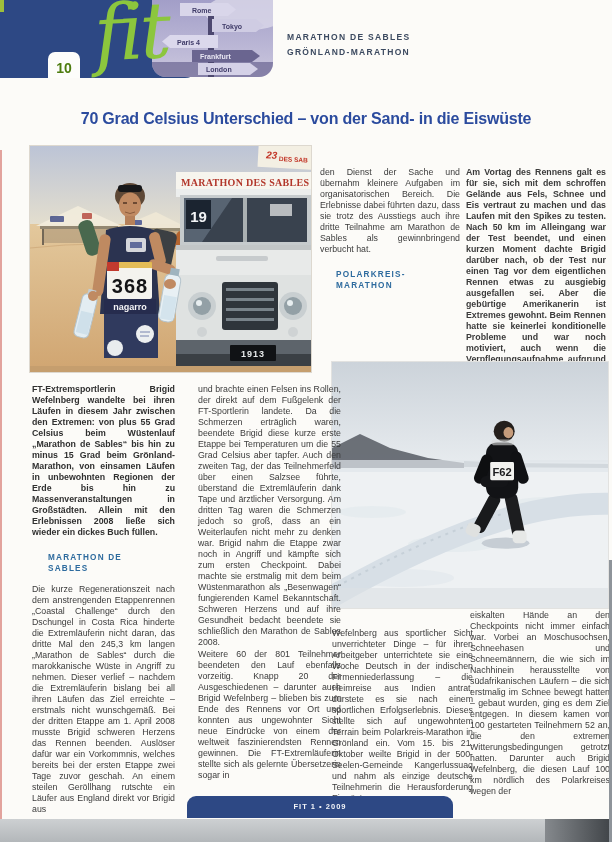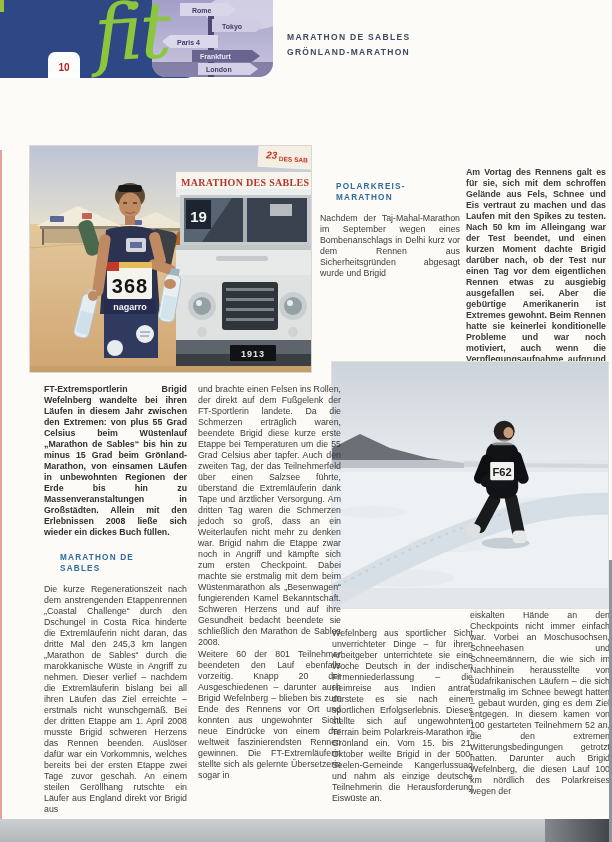--- a/index.html
+++ b/index.html
@@ -4,36 +4,36 @@
 <style>
   html,body{margin:0;padding:0;background:#6e7378;}
   .page{
     position:relative;width:612px;height:842px;margin:0 auto;
     background:#fcfbf8;overflow:hidden;
     font-family:"Liberation Sans",sans-serif;color:#3b3b3b;
   }
   
   .banner{position:absolute;left:0;top:0;width:201px;height:78px;background:#2d4884;border-radius:0 0 16px 0;z-index:1;}
   .pagenum-tab{position:absolute;left:48px;top:52px;width:32px;height:26px;background:#fdfdfb;border-radius:7px 7px 0 0;display:flex;align-items:flex-end;justify-content:center;z-index:2;}
-  .pagenum{color:#b91c1c;font-weight:bold;font-size:10px;line-height:20px;margin-top:24px;}
+  .pagenum{color:#4d7c0f;font-weight:bold;font-size:14px;line-height:20px;margin-top:24px;}
   .signpost-photo{position:absolute;left:152px;top:0;width:121px;height:77px;border-radius:0 0 14px 14px;overflow:hidden;z-index:2;}
   .fit-logo{position:absolute;left:94px;top:-14px;z-index:3;font-family:"DejaVu Serif",serif;font-style:italic;font-size:78px;line-height:1.2;color:#8cc63d;letter-spacing:-4px;transform:rotate(-3deg);}
   .kicker{position:absolute;left:287px;top:30px;font-size:8.5px;font-weight:bold;letter-spacing:1.3px;color:#3c4a60;line-height:15px;white-space:nowrap;}
   .headline{position:absolute;left:36px;top:110px;width:540px;text-align:center;font-size:16px;font-weight:bold;color:#2b4b9e;letter-spacing:-0.2px;}
   
   .desert-photo{position:absolute;left:30px;top:146px;width:281px;height:226px;outline:1px solid #ddd8cf;}
   .snow-photo{position:absolute;left:332px;top:362px;width:276px;height:246px;outline:1px solid #e2e2e0;}
   .desert-photo svg,.snow-photo svg,.signpost-photo svg{display:block;width:100%;height:100%;}
   
   .col{position:absolute;font-size:8.8px;line-height:11px;text-align:justify;}
   .col p{margin:0;}
   .col p.gap{margin-top:1px;}
   .subhead{font-size:8.2px;font-weight:bold;letter-spacing:1.2px;color:#2e6b9e;margin:14px 16px 10px;text-align:left;}
   .intro{font-weight:bold;color:#303030;}
-  .col1{left:44px;top:384px;width:143px;}
+  .col1{left:32px;top:384px;width:143px;}
   .col2{left:198px;top:384px;width:143px;}
   .colA{left:320px;top:167px;width:140px;}
   .colB{left:466px;top:167px;width:140px;font-weight:bold;}
   .colC{left:332px;top:628px;width:141px;}
   .colD{left:470px;top:610px;width:140px;}
   
   .footer-bar{position:absolute;left:187px;top:796px;width:266px;height:22px;background:#2d4884;border-radius:9px 9px 0 0;}
   .footer-text{color:#f2f4f8;font-size:7.5px;letter-spacing:1px;text-align:center;line-height:22px;font-weight:bold;}
   
   .edge-top-green{position:absolute;left:0;top:0;width:4px;height:12px;background:#9ebf3b;z-index:4;}
@@ -86,20 +86,21 @@
         <text x="54" y="72" font-size="7" font-weight="bold" fill="#3f3b68">London</text>
       </g>
     </svg>
   </div>
 
   <div class="kicker">
     <div>MARATHON DE SABLES</div>
     <div>GRÖNLAND-MARATHON</div>
   </div>
 
+  <div class="headline">70 Grad Celsius Unterschied – von der Sand- in die Eiswüste</div>
 
   <div class="desert-photo">
     <svg viewBox="0 0 281 226">
       <defs>
         <linearGradient id="dsky" x1="0" y1="0" x2="0" y2="1">
           <stop offset="0" stop-color="#bcc4d6"></stop>
             <stop offset="1" stop-color="#e9e2cd"></stop>
         </linearGradient>
         <linearGradient id="dsand" x1="0" y1="0" x2="0" y2="1">
           <stop offset="0" stop-color="#e3c89c"></stop>
@@ -202,22 +203,22 @@
           <rect x="136" y="122" width="9" height="7" fill="#9fb4bf"></rect>
           <rect x="134" y="150" width="13" height="24" fill="#d4e4ed"></rect>
         </g>
         <ellipse cx="140" cy="138" rx="6" ry="5" fill="#c08a62"></ellipse>
       </g>
       <rect y="220" width="281" height="6" fill="#c59e6e"></rect>
     </svg>
   </div>
 
   <div class="col colA">
+    <p>den Dienst der Sache und übernahm kleinere Aufgaben im organisatorischen Bereich. Die Erlebnisse dabei führten dazu, dass sie trotz des Ausstiegs auch ihre dritte Teilnahme am Marathon de Sables als gewinnbringend verbucht hat.</p>
     <div class="subhead">POLARKREIS-MARATHON</div>
-    <p>Nachdem der Taj-Mahal-Marathon im September wegen eines Bombenanschlags in Delhi kurz vor dem Rennen aus Sicherheitsgründen abgesagt wurde und Brigid</p>
   </div>
   <div class="col colB">
     <p>Am Vortag des Rennens galt es für sie, sich mit dem schroffen Gelände aus Fels, Schnee und Eis vertraut zu machen und das Laufen mit den Spikes zu testen. Nach 50 km im Alleingang war der Test beendet, und einen kurzen Moment dachte Brigid darüber nach, ob der Test nur einen Tag vor dem eigentlichen Rennen etwas zu ausgiebig ausgefallen sei. Aber die gebürtige Amerikanerin ist Extremes gewohnt. Beim Rennen hatte sie keinerlei konditionelle Probleme und war noch motiviert, auch wenn die Verpflegungsaufnahme aufgrund der</p>
   </div>
 
   <div class="snow-photo">
     <svg viewBox="0 0 276 246">
       <defs>
         <linearGradient id="ssky" x1="0" y1="0" x2="0" y2="1">
           <stop offset="0" stop-color="#ccd3da"></stop>
@@ -264,20 +265,23 @@
     <p>und brachte einen Felsen ins Rollen, der direkt auf dem Fußgelenk der FT-Sportlerin landete. Da die Schmerzen erträglich waren, beendete Brigid diese kurze erste Etappe bei Temperaturen um die 55 Grad Celsius aber tapfer. Auch den zweiten Tag, der das Teilnehmerfeld über einen Salzsee führte, überstand die Extremläuferin dank Tape und ärztlicher Versorgung. Am dritten Tag waren die Schmerzen jedoch so groß, dass an ein Weiterlaufen nicht mehr zu denken war. Brigid nahm die Etappe zwar noch in Angriff und kämpfte sich zum ersten Checkpoint. Dabei machte sie erstmalig mit dem beim Wüstenmarathon als „Besenwagen“ fungierenden Kamel Bekanntschaft. Schweren Herzens und auf ihre Gesundheit bedacht beendete sie schließlich den Marathon de Sables 2008.</p>
     <p class="gap">Weitere 60 der 801 Teilnehmer beendeten den Lauf ebenfalls vorzeitig. Knapp 20 der Ausgeschiedenen – darunter auch Brigid Wefelnberg – blieben bis zum Ende des Rennens vor Ort und konnten aus ungewohnter Sicht neue Eindrücke von einem der weltweit faszinierendsten Rennen gewinnen. Die FT-Extremläuferin stellte sich als gelernte Übersetzerin sogar in</p>
   </div>
   <div class="col colC">
     <p>Wefelnberg aus sportlicher Sicht unverrichteter Dinge – für ihren Arbeitgeber unterrichtete sie eine Woche Deutsch in der indischen Firmenniederlassung – die Heimreise aus Indien antrat, dürstete es sie nach einem sportlichen Erfolgserlebnis. Dieses stellte sich auf ungewohntem Terrain beim Polarkreis-Marathon in Grönland ein. Vom 15. bis 21. Oktober weilte Brigid in der 500-Seelen-Gemeinde Kangerlussuaq und nahm als einzige deutsche Teilnehmerin die Herausforderung Eiswüste an.</p>
   </div>
   <div class="col colD">
     <p>eiskalten Hände an den Checkpoints nicht immer einfach war. Vorbei an Moschusochsen, Schneehasen und Schneemännern, die wie sich im Nachhinein herausstellte von südafrikanischen Läufern – die sich erstmalig im Schnee bewegt hatten – gebaut wurden, ging es dem Ziel entgegen. In diesem kamen von 100 gestarteten Teilnehmern 52 an, die den extremen Witterungsbedingungen getrotzt hatten. Darunter auch Brigid Wefelnberg, die diesen Lauf 100 km nördlich des Polarkreises wegen der</p>
   </div>
 
+  <div class="footer-bar">
+    <div class="footer-text">FIT 1 • 2009</div>
+  </div>
 
   <div class="edge-top-green"></div>
   <div class="edge-left-red"></div>
   <div class="bottom-shadow"></div>
   <div class="bottom-shadow-dark"></div>
   <div class="edge-right"></div>
 
 </div>
 
 </body></html>

